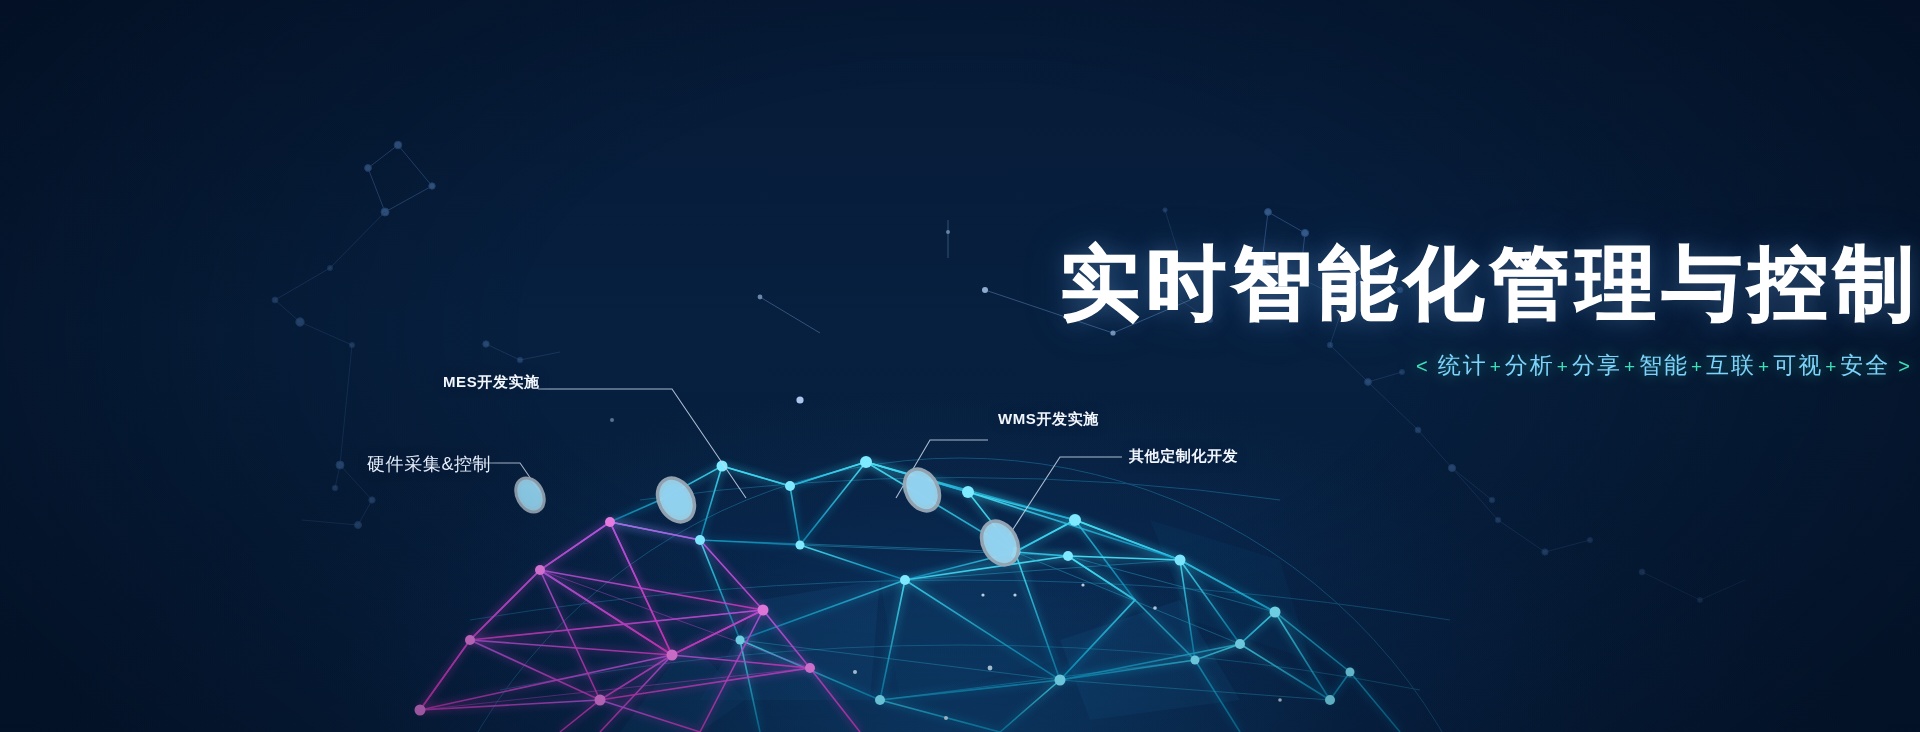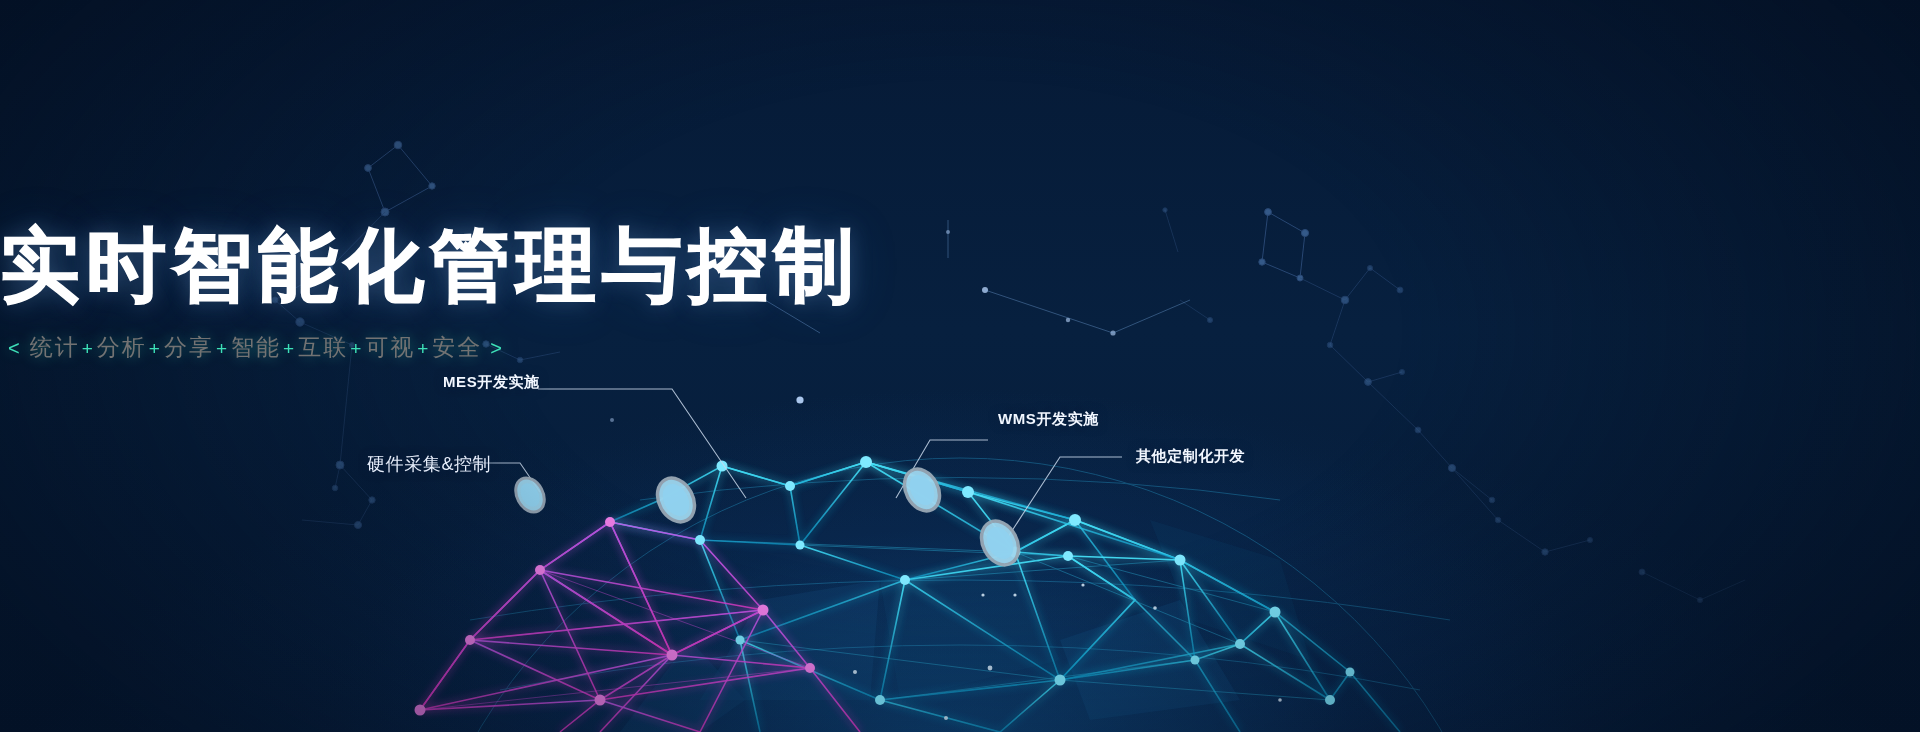--- a/index.html
+++ b/index.html
@@ -24,21 +24,21 @@
     position:absolute;inset:0;
     background:radial-gradient(ellipse 1100px 620px at 50% 45%, rgba(0,0,0,0) 40%, rgba(2,10,24,.55) 100%);
     pointer-events:none;
   }
 
   
   svg.layer{position:absolute;left:0;top:0;width:1920px;height:732px;overflow:visible;}
 
   
   .title-wrap{
-    position:absolute;left:0;right:0;top:226px;text-align:left;
+    position:absolute;left:0;right:0;top:244px;text-align:right;
   }
   .main-title{
     font-family:"Liberation Serif","DejaVu Serif",serif;
     font-weight:700;
     font-size:80px;
     line-height:1;
     color:#ffffff;
     letter-spacing:6px;
     text-shadow:0 0 22px rgba(150,200,255,.30), 0 0 50px rgba(60,130,220,.22);
     white-space:nowrap;
@@ -48,36 +48,36 @@
     margin-top:26px;
     font-size:23px;
     font-weight:400;
     color:#3ee0b8;
     letter-spacing:2px;
     white-space:nowrap;
     text-shadow:0 0 14px rgba(62,224,184,.45);
   }
   .subtitle .chev{color:#3ee0b8;font-size:20px;padding:0 8px;}
   .subtitle .plus{color:#3ee0b8;font-size:19px;padding:0 2px;}
-  .subtitle .w{color:#737373;}
+  .subtitle .w{color:#7dd3fc;}
 
   
   .callout{
     position:absolute;
     color:#f2f7ff;
     font-size:15px;
     font-weight:700;
     letter-spacing:.6px;
     white-space:nowrap;
     text-shadow:0 0 10px rgba(10,30,60,.9);
   }
   #lbl-mes{left:443px;top:373px;}
   #lbl-hw{left:367px;top:452px;font-weight:400;font-size:18px;color:#e7eefb;}
   #lbl-wms{left:998px;top:410px;}
-  #lbl-other{left:1129px;top:447px;margin-left:7px;}
+  #lbl-other{left:1129px;top:447px;}
 </style>
 </head>
 <body>
 
 <div id="stage">
 
   <div class="bg-base"></div>
 
   <svg class="layer" viewBox="0 0 1920 732">
     <defs>

